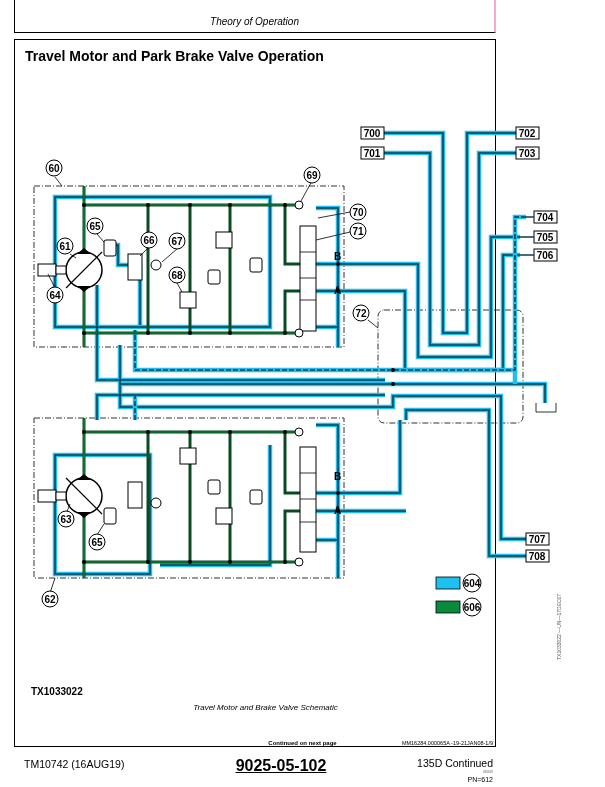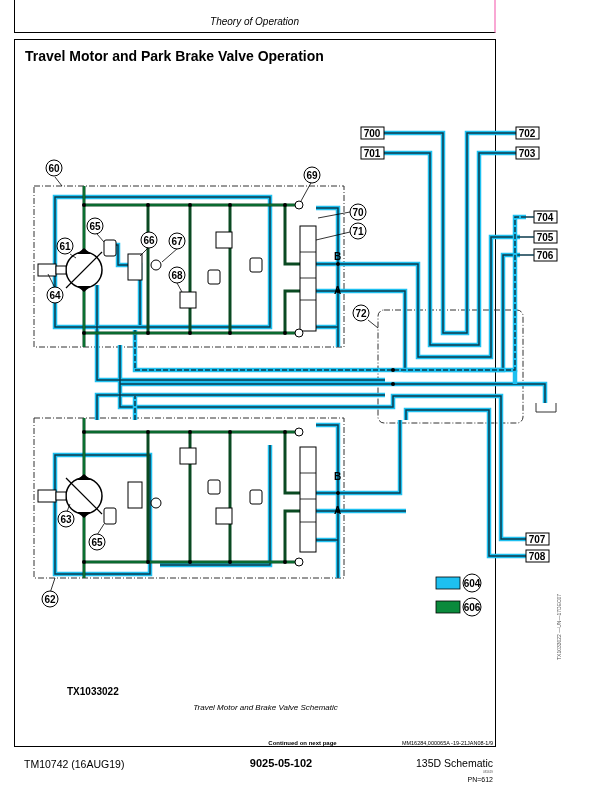--- a/index.html
+++ b/index.html
@@ -6,31 +6,31 @@
   body { width: 605px; height: 787px; position: relative; overflow: hidden;
          font-family: "Liberation Sans", sans-serif; color: #000; }
   .header-box { position: absolute; left: 14px; top: 0; width: 479px; height: 32px;
                 border-left: 1px solid #000; border-right: 2px solid #f9a8d4; border-bottom: 1px solid #000; }
   .header-title { position: absolute; left: 0; right: 0; top: 16px; text-align: center;
                   font-size: 10px; font-style: italic; }
   .main-box { position: absolute; left: 14px; top: 39px; width: 480px; height: 706px;
               border: 1px solid #000; }
   .section-title { position: absolute; left: 25px; top: 48px; font-size: 14px; font-weight: bold; }
   svg.schem { position: absolute; left: 0; top: 0; }
-  .fig-id { position: absolute; left: 31px; top: 686px; font-size: 10px; font-weight: bold; margin-left: 36px; }
+  .fig-id { position: absolute; left: 31px; top: 686px; font-size: 10px; font-weight: bold; }
   .caption { position: absolute; left: 0; width: 531px; top: 703px; text-align: center;
              font-size: 8px; font-style: italic; }
   .continued { position: absolute; left: 0; width: 605px; top: 740px; text-align: center;
                font-size: 6px; font-weight: bold; }
   .ref { position: absolute; right: 112px; top: 740px; font-size: 5.5px; }
   .vert-id { position: absolute; left: 556px; top: 660px; font-size: 5px; color: #555;
              transform: rotate(-90deg); transform-origin: left top; white-space: nowrap; }
   .foot-left { position: absolute; left: 24px; top: 758px; font-size: 10.5px; }
   .foot-center { position: absolute; left: 0; width: 562px; text-align: center; top: 757px;
-                 font-size: 11px; font-weight: bold; }
+                 font-size: 16px; font-weight: bold; text-decoration: underline; }
   .foot-right { position: absolute; right: 112px; top: 757px; font-size: 10.5px; }
   .foot-tiny { position: absolute; right: 112px; top: 770px; font-size: 3px; color:#555; }
   .foot-pn { position: absolute; right: 112px; top: 776px; font-size: 7px; }
   text.lbl { font-family: "Liberation Sans", sans-serif; font-weight: bold; font-size: 10px; }
   text.port { font-family: "Liberation Sans", sans-serif; font-weight: bold; font-size: 10px; }
 </style>
 </head>
 <body>
 
 <div class="header-box">
@@ -304,15 +304,15 @@
   </g>
 </svg>
 
 <div class="fig-id">TX1033022</div>
 <div class="caption">Travel Motor and Brake Valve Schematic</div>
 <div class="vert-id">TX1033022 —UN—17DEC07</div>
 <div class="continued">Continued on next page</div>
 <div class="ref">MM16284,000065A -19-21JAN08-1/9</div>
 <div class="foot-left">TM10742 (16AUG19)</div>
 <div class="foot-center">9025-05-102</div>
-<div class="foot-right">135D Schematic</div>
+<div class="foot-right">135D Continued</div>
 <div class="foot-tiny">081619</div>
 <div class="foot-pn">PN=612</div>
 
 </body></html>

